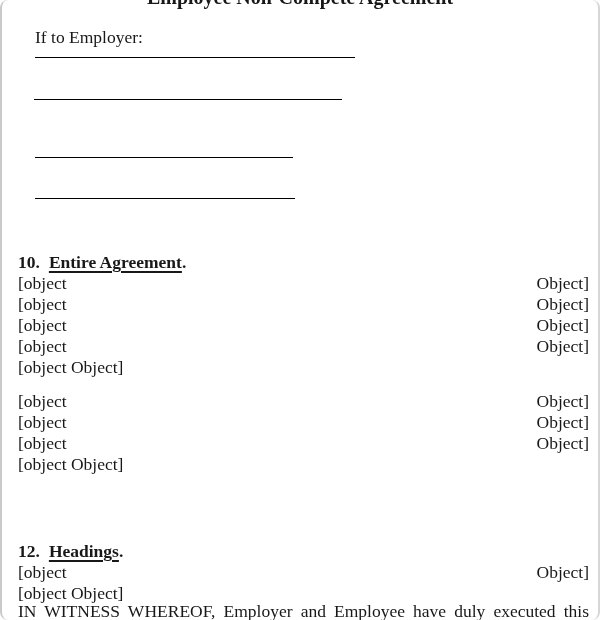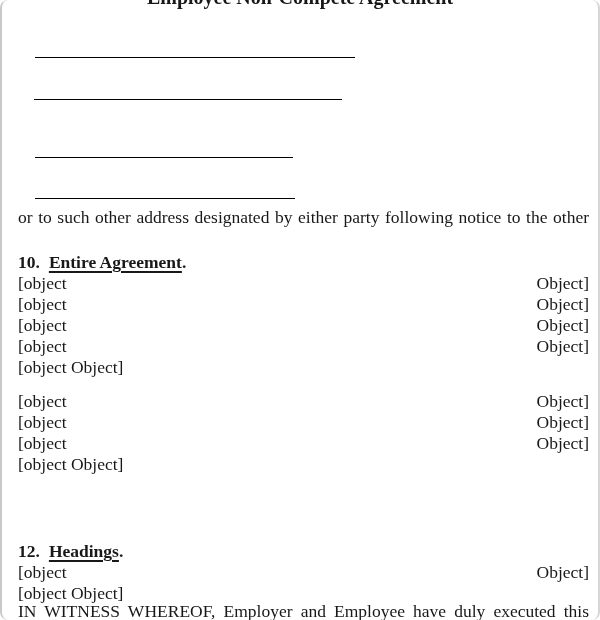--- a/index.html
+++ b/index.html
@@ -91,29 +91,29 @@
   }
   .sec-body .line.last { text-align-last: left; }
 </style>
 </head>
 <body>
 
 <div class="page">
 
   <div class="doc-title">Employee Non-Compete Agreement</div>
 
+  <div class="addr-label employer">If to Employer:</div>
 
   <div class="blank-line l1"></div>
   <div class="blank-line l2"></div>
 
 
   <div class="blank-line l3"></div>
   <div class="blank-line l4"></div>
 
-  <div class="para other-address">or to such other address designated by either party following notice to the other</div>
 
   <div id="sections-container">
 
   <section class="section">
       <div class="sec-heading">
         <span class="sec-num">10.</span><span class="sec-title">Entire Agreement</span><span class="sec-dot">.</span>
       </div>
       <div class="sec-body">
 
       <div class="line">[object Object]</div>

